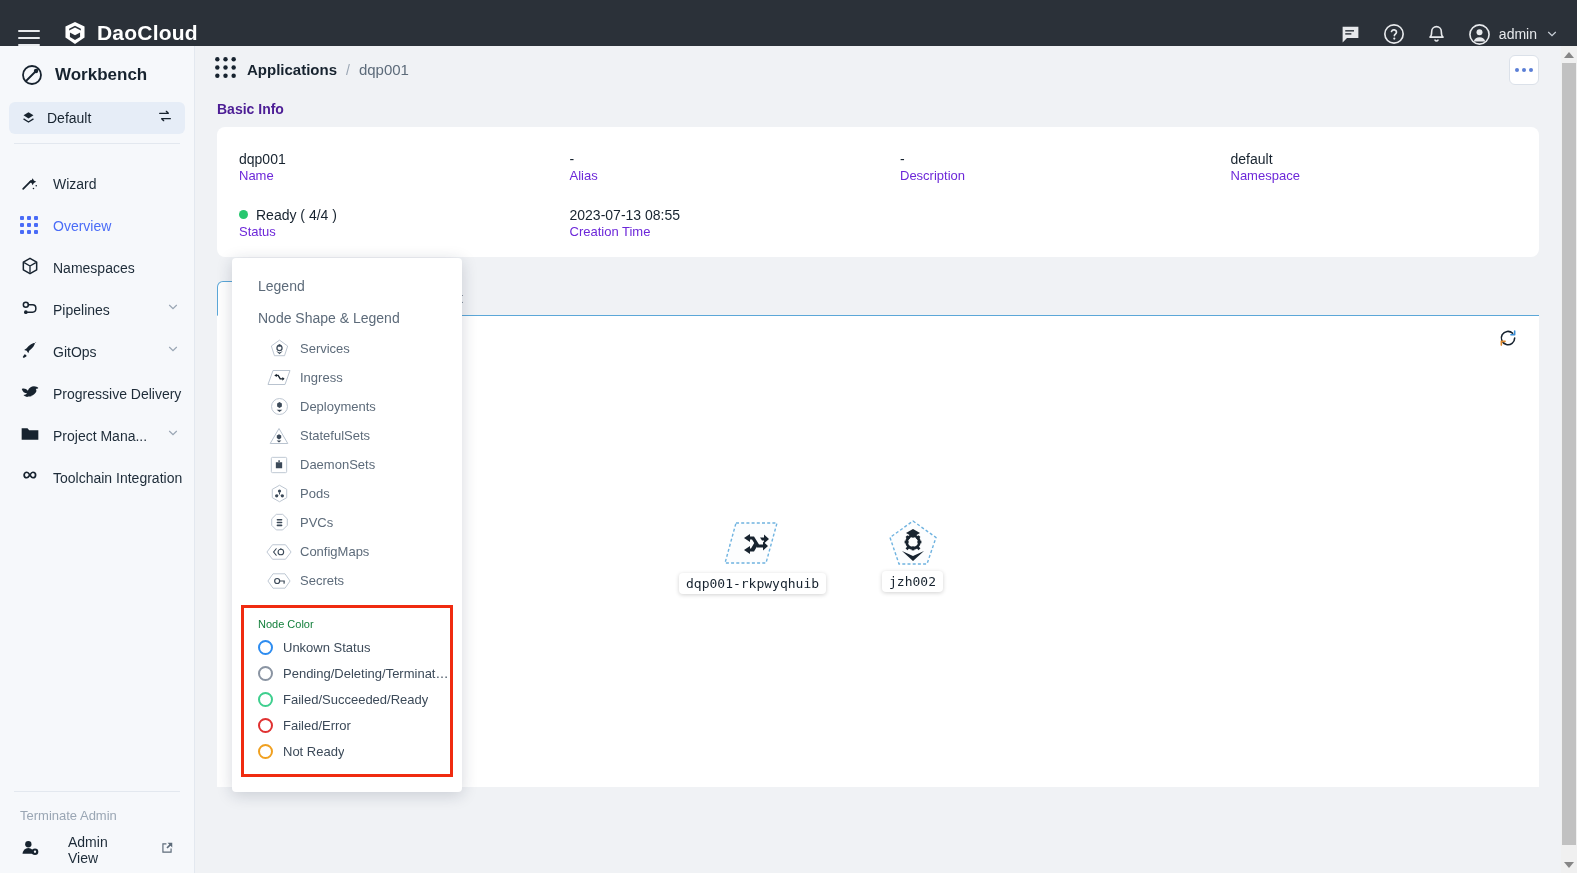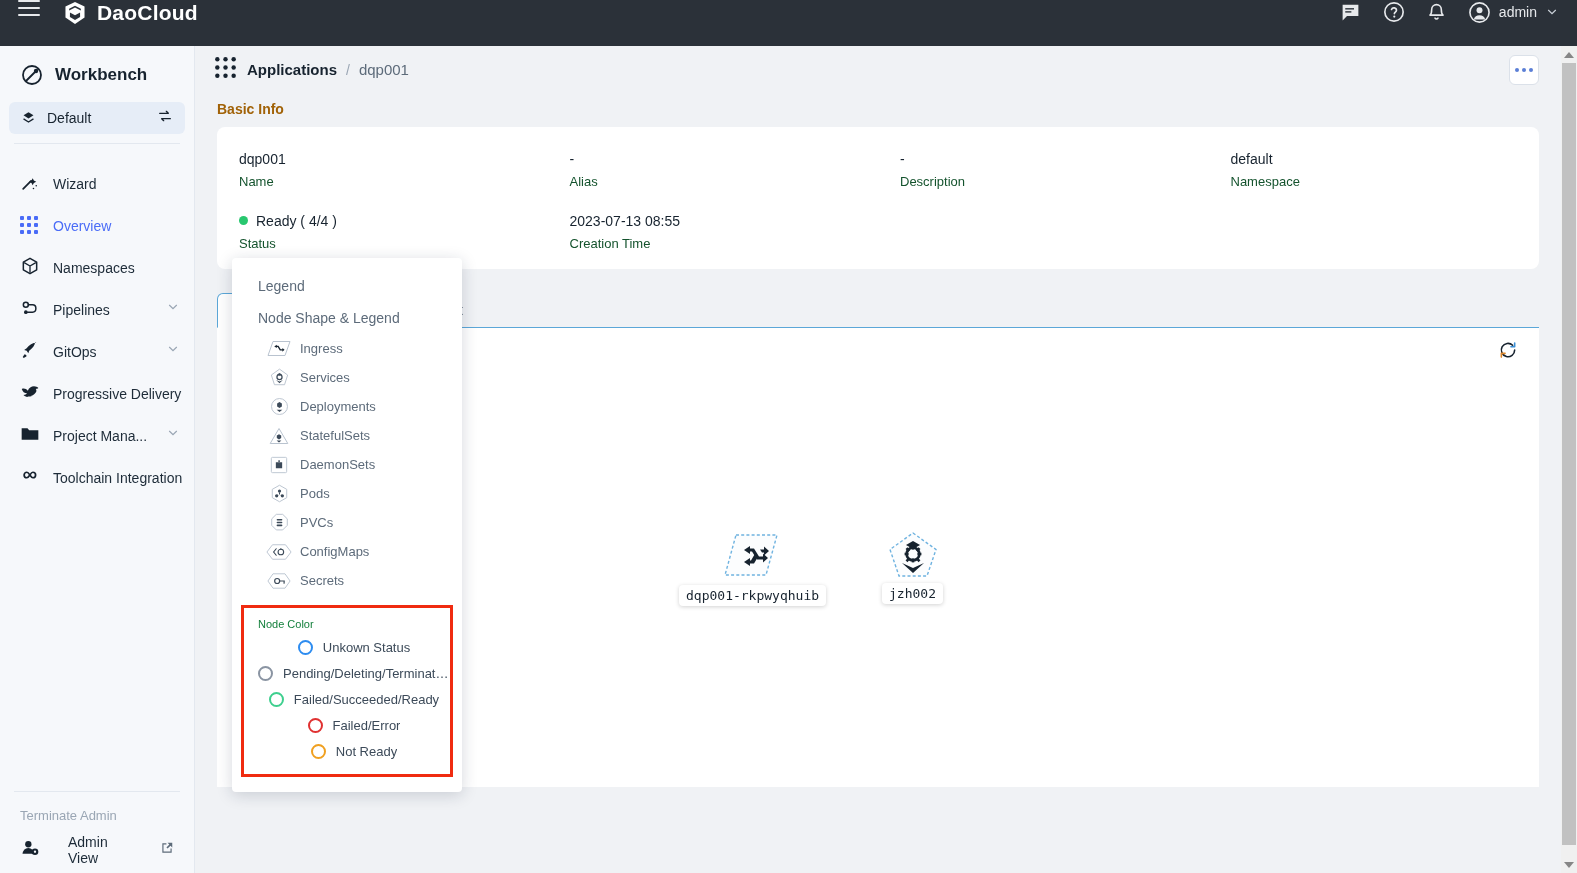--- a/index.html
+++ b/index.html
@@ -6,21 +6,21 @@
   html, body {
     width: 1577px; height: 873px;
     font-family: "Liberation Sans", sans-serif;
     background: #f0f2f5; overflow: hidden;
   }
   body { position: relative; }
 
   
   .topbar {
     position: absolute; top: 0; left: 0; width: 1577px; height: 46px;
-    background: #2b3139; display: flex; align-items: flex-start;
+    background: #2b3139; display: flex; align-items: flex-end;
     z-index: 60;
   }
   .hamburger { width: 22px; height: 16px; margin-left: 18px; margin-right: 22px;
     display: flex; flex-direction: column; justify-content: space-between; cursor: pointer; }
   .hamburger i { display: block; height: 2px; background: #e8eaed; border-radius: 1px; }
   .brand { display: flex; align-items: center; gap: 9px; }
   .brand-name { color: #fff; font-size: 21px; font-weight: bold; letter-spacing: .2px; }
   .topbar-right { margin-left: auto; display: flex; align-items: center;
     gap: 19px; padding-right: 18px; }
   .tb-icon { width: 24px; height: 24px; display: flex; align-items: center;
@@ -68,30 +68,30 @@
   .grid-ico { margin-right: 11px; }
   .crumb-root { font-size: 15px; font-weight: bold; color: #17232f; cursor: pointer; }
   .crumb-sep { font-size: 14px; color: #9aa6b4; margin: 0 9px; }
   .crumb-cur { font-size: 15px; color: #5d6b7a; }
   .more-btn { margin-left: auto; width: 30px; height: 30px; border: 1px solid #dbe1e9;
     border-radius: 6px; background: #fff; display: flex; align-items: center;
     justify-content: center; gap: 3px; cursor: pointer; }
   .more-btn i { width: 4px; height: 4px; border-radius: 50%; background: #5b7fd6;
     display: block; }
 
-  .sec-title { font-size: 14px; font-weight: bold; color: #a16207;
+  .sec-title { font-size: 14px; font-weight: bold; color: #4c1d95;
     padding: 8px 0 10px 22px; }
 
   .card { margin: 0 22px; background: #fff; border-radius: 8px;
     padding: 22px 0 18px 0; }
   .info-grid { display: grid; grid-template-columns: repeat(4, 1fr); row-gap: 22px; }
   .cell { padding-left: 22px; }
   .cell .val { font-size: 14px; color: #17232f; display: flex;
     align-items: center; gap: 8px; min-height: 19px; }
-  .cell .lab { font-size: 13px; color: #14532d; margin-top: 6px; }
+  .cell .lab { font-size: 13px; color: #6d28d9; }
   .dot-green { width: 9px; height: 9px; border-radius: 50%; background: #28c76f;
     display: inline-block; }
 
   
   .tabs { margin: 24px 22px 0 22px; display: flex; align-items: flex-end;
     height: 35px; border-bottom: 1px solid #5ba7d8; position: relative; }
   .tab { height: 35px; padding: 0 26px; display: flex; align-items: center;
     font-size: 14px; color: #5d6b7a; cursor: pointer; }
   .tab.active { color: #17232f; background: #fff;
     border: 1px solid #5ba7d8; border-bottom: 1px solid #fff;
@@ -130,21 +130,21 @@
   }
   .lp-title { font-size: 14px; color: #5d6b7a; padding: 20px 0 0 26px; }
   .lp-sub { font-size: 14px; color: #5d6b7a; padding: 16px 0 8px 26px; }
   .lp-row { height: 29px; display: flex; align-items: center; padding-left: 32px; }
   .lp-row .shp { width: 30px; display: flex; align-items: center; justify-content: center; }
   .lp-row .txt { font-size: 13px; color: #5d6b7a; margin-left: 6px; }
   .color-box { margin: 10px 9px 0 9px; border: 3px solid #f02b10;
     padding: 8px 0 10px 0; }
   .color-box .cb-title { font-size: 11px; color: #15803d;
     padding: 2px 0 4px 14px; }
-  .cb-row { height: 26px; display: flex; align-items: center; padding-left: 14px; justify-content: center; }
+  .cb-row { height: 26px; display: flex; align-items: center; padding-left: 14px; }
   .cb-ring { width: 15px; height: 15px; border-radius: 50%; border: 2px solid #888;
     flex: 0 0 15px; }
   .cb-row .txt { font-size: 13px; color: #3c4a59; margin-left: 10px;
     white-space: nowrap; overflow: hidden; text-overflow: ellipsis; max-width: 172px; }
 
   
   .scroll { position: absolute; top: 46px; right: 0; width: 16px; height: 827px;
     background: #f0f0f0; z-index: 70; }
   .scroll .arr { width: 16px; height: 17px; display: flex; align-items: center;
     justify-content: center; background: #f0f0f0; cursor: pointer; }
@@ -491,37 +491,37 @@
     </div>
   </div>
 </div>
 
 <div class="legend-pop">
   <div class="lp-title">Legend</div>
   <div class="lp-sub">Node Shape &amp; Legend</div>
 
   <div class="lp-row">
     <span class="shp">
-      <svg width="24" height="17" viewBox="0 0 24 17">
-          <path d="M6 1.5 L23 1.5 L18 15.5 L1 15.5 Z" fill="#fff" stroke="#b9c3cf" stroke-width="1"></path>
-          <path d="M7 6.5 l3-2 v1.2h2l2.5 4h2v-1.5l2.5 2.2-2.5 2.2v-1.5h-3l-2.5-4h-1v1.2z" fill="#17232f" transform="translate(-0.5,0) scale(0.86) translate(2,1)"></path>
-        </svg>
-    </span>
-    <span class="txt">Ingress</span>
-  </div>
-  <div class="lp-row">
-    <span class="shp">
       <svg width="19" height="19" viewBox="0 0 20 20">
           <path d="M10 1.2 L18.6 7.4 L15.3 17.6 L4.7 17.6 L1.4 7.4 Z" fill="#fff" stroke="#b9c3cf" stroke-width="1"></path>
           <circle cx="10" cy="9.6" r="2.7" fill="none" stroke="#3c4a59" stroke-width="1.3"></circle>
           <path d="M10 5.3 L12.6 6.8 L10 8.2 L7.4 6.8 Z" fill="#3c4a59"></path>
           <path d="M6.4 12.7 L10 14.3 L13.6 12.7 L10 16 Z" fill="#3c4a59"></path>
         </svg>
     </span>
     <span class="txt">Services</span>
+  </div>
+  <div class="lp-row">
+    <span class="shp">
+      <svg width="24" height="17" viewBox="0 0 24 17">
+          <path d="M6 1.5 L23 1.5 L18 15.5 L1 15.5 Z" fill="#fff" stroke="#b9c3cf" stroke-width="1"></path>
+          <path d="M7 6.5 l3-2 v1.2h2l2.5 4h2v-1.5l2.5 2.2-2.5 2.2v-1.5h-3l-2.5-4h-1v1.2z" fill="#17232f" transform="translate(-0.5,0) scale(0.86) translate(2,1)"></path>
+        </svg>
+    </span>
+    <span class="txt">Ingress</span>
   </div>
   <div class="lp-row">
     <span class="shp">
       <svg width="19" height="19" viewBox="0 0 20 20">
           <circle cx="10" cy="10" r="8.4" fill="#fff" stroke="#b9c3cf" stroke-width="1"></circle>
           <path d="M10 5.2l2.5 1.6v3.2L10 11.6 7.5 10V6.8z" fill="#3c4a59"></path>
           <path d="M7 13.5h6l-3 2.2z" fill="#3c4a59"></path>
         </svg>
     </span>
     <span class="txt">Deployments</span>

